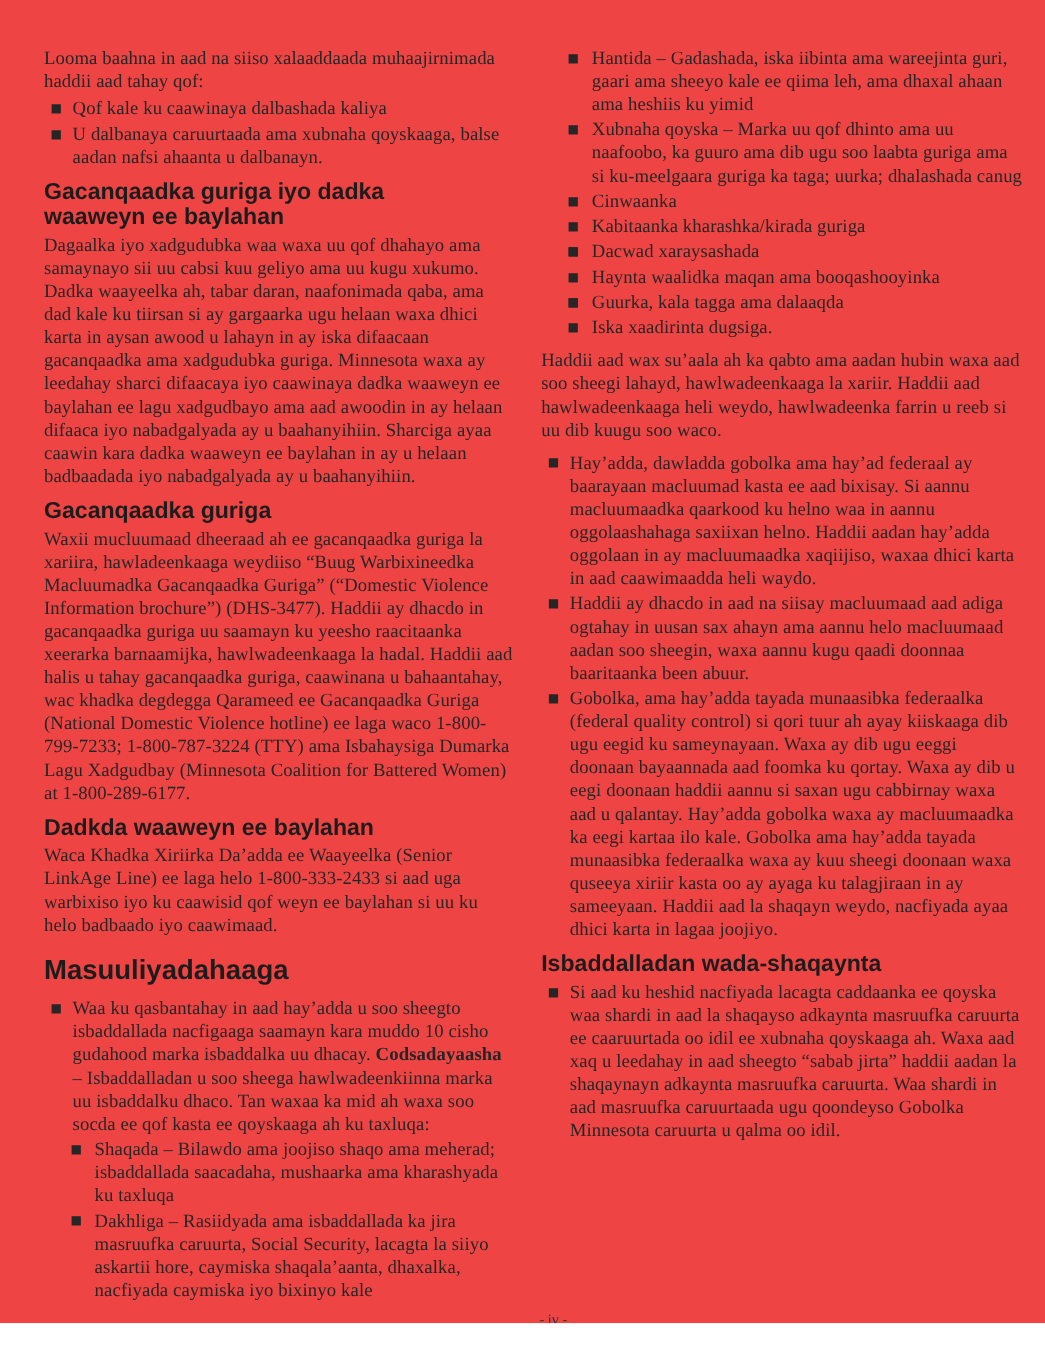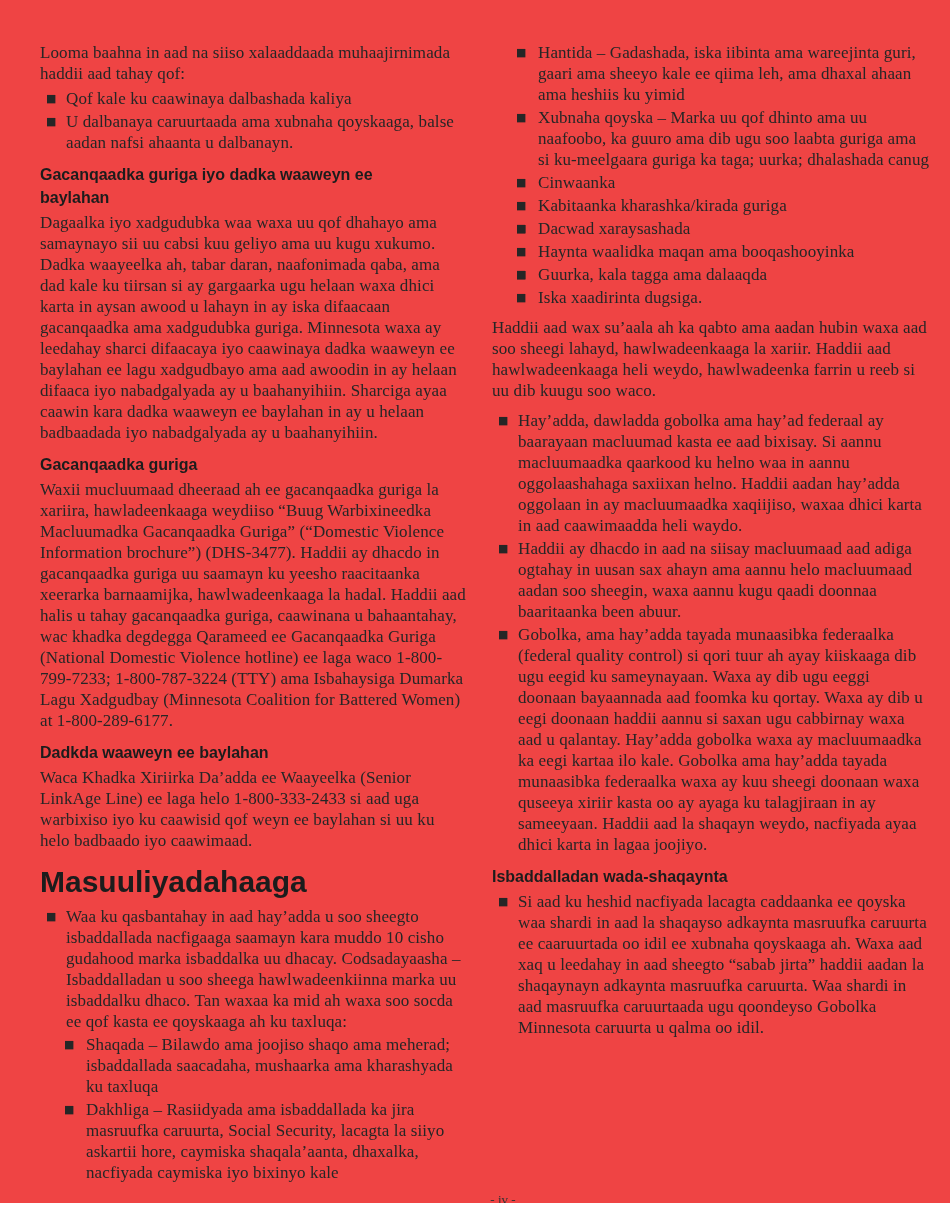--- a/index.html
+++ b/index.html
@@ -10,46 +10,46 @@
   }
   .col { position:absolute; top:42px; font-size:17px; line-height:21px; letter-spacing:0.1px; }
   .col-left  { left:40px;  width:428px; }
   .col-right { left:492px; width:440px; }
 
   p.body { margin:0 0 9px 0; }
   p.tight { margin-bottom:4px; }
 
   h3.sans {
     font-family:"Liberation Sans","DejaVu Sans",sans-serif;
-    font-weight:700; font-size:16px; line-height:23px;
+    font-weight:700; font-size:21px; line-height:23px;
     margin:10px 0 3px 0; color:#1c1c1c; letter-spacing:0;
   }
   h3.w370 { max-width:372px; }
   h2.sans-big {
     font-family:"Liberation Sans","DejaVu Sans",sans-serif;
-    font-weight:700; font-size:30px; line-height:30px;
+    font-weight:700; font-size:25px; line-height:30px;
     margin:16px 0 9px 0; color:#1c1c1c; letter-spacing:0;
   }
 
   ul { list-style:none; margin:0; padding:0; }
   li { position:relative; margin:0 0 2px 0; }
   ul.mb { margin-bottom:9px; }
 
   
   .lvl1 > li { padding-left:26px; }
   .lvl1 > li > .bm { left:6px; }
   
   .lvl2 > li { margin-left:24px; padding-left:22px; }
   .lvl2 > li > .bm { left:0; }
 
   .bm {
     position:absolute; top:2px; font-size:11px; line-height:17px; color:#262626;
     font-family:"DejaVu Sans",sans-serif;
   }
-  .bold { font-weight:400; }
+  .bold { font-weight:700; }
 
   .footer {
     position:absolute; left:0; top:1192px; width:100%; text-align:center;
     font-size:13px; line-height:16px; color:#333;
     font-family:"Liberation Serif","DejaVu Serif",serif;
     padding-left:28px;
   }
 </style>
 </head>
 <body>

